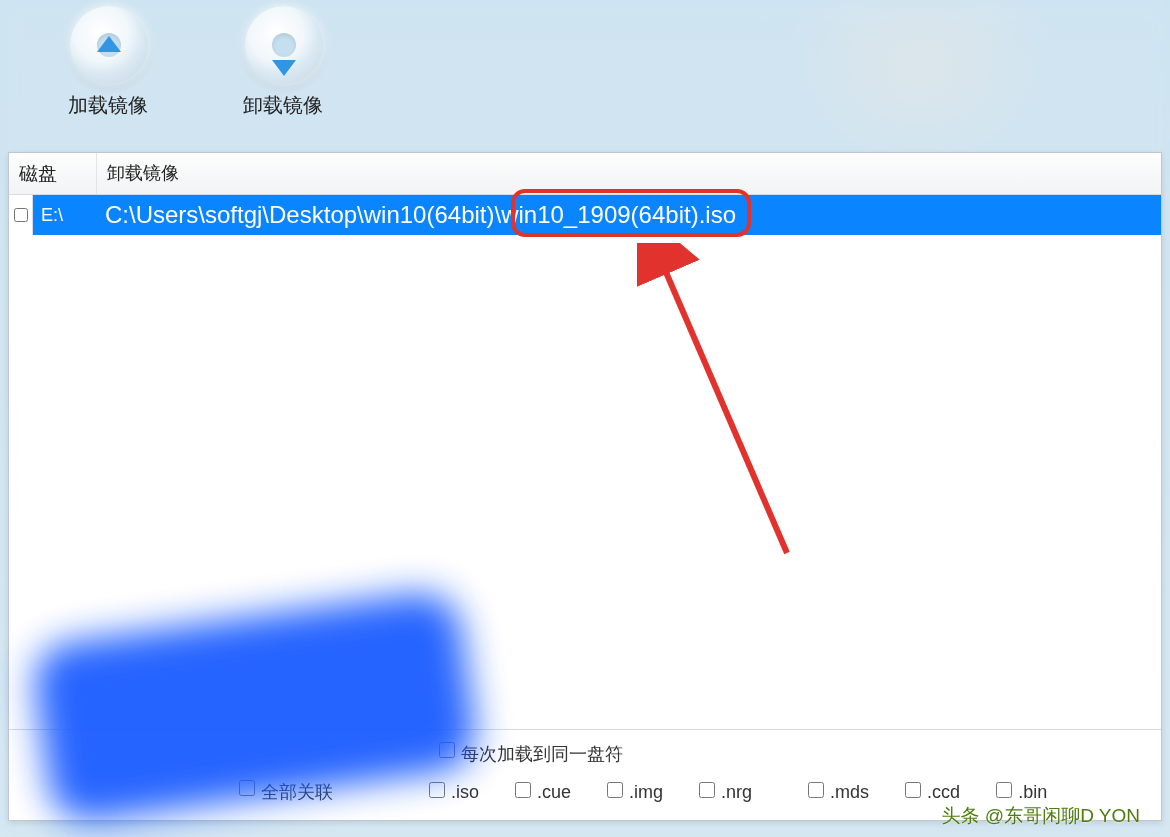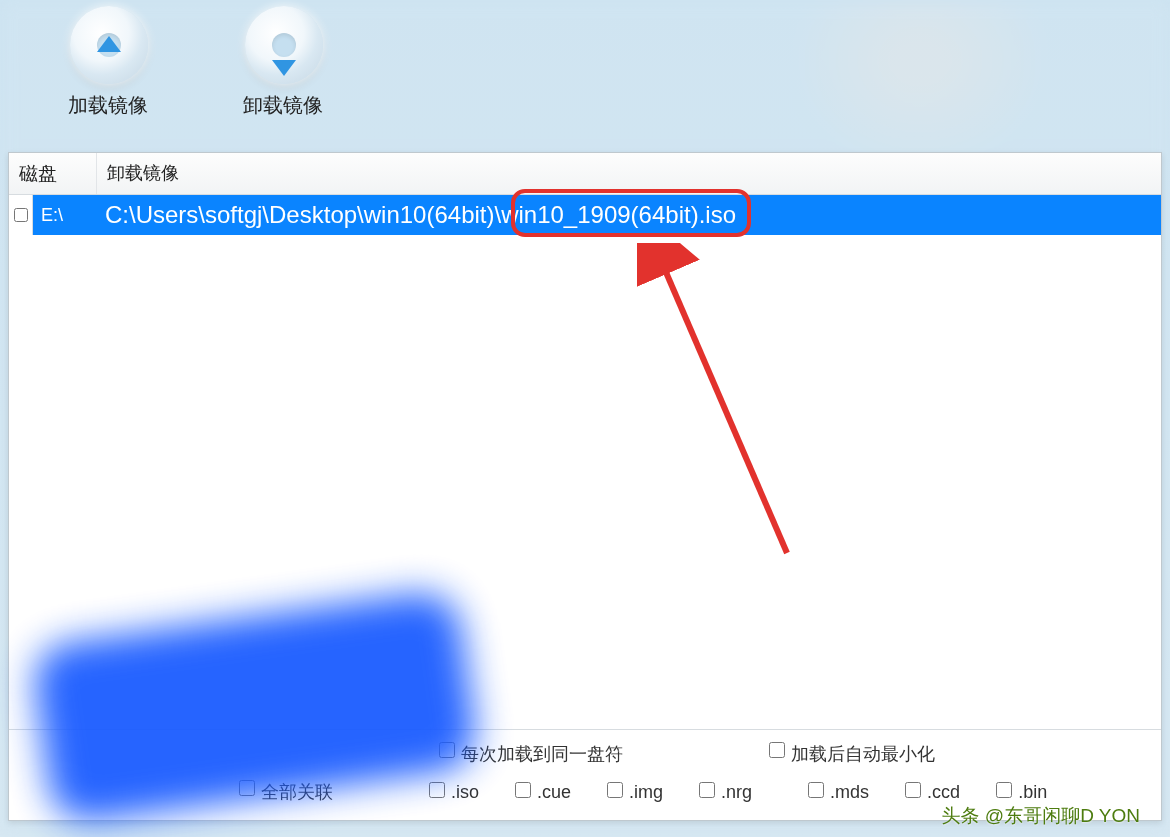--- a/index.html
+++ b/index.html
@@ -145,24 +145,20 @@
     </defs>
     <line x1="150" y1="310" x2="25" y2="20" stroke="#e2322d" stroke-width="6" marker-end="url(#ah)"></line>
   </svg>
 
   <div class="bottom-opts">
     <div class="opt-row">
       <label class="chk" style="margin-left:200px;">
         <input type="checkbox" style="">
         <span>每次加载到同一盘符</span>
       </label>
-      <label class="chk" style="margin-left:110px;">
-        <input type="checkbox" style="">
-        <span>加载后自动最小化</span>
-      </label>
     </div>
     <div class="opt-row">
       <label class="chk">
         <input type="checkbox" style="">
         <span>全部关联</span>
       </label>
       <label class="chk" style="margin-left:60px;">
         <input type="checkbox" style="">
         <span>.iso</span>
       </label>

